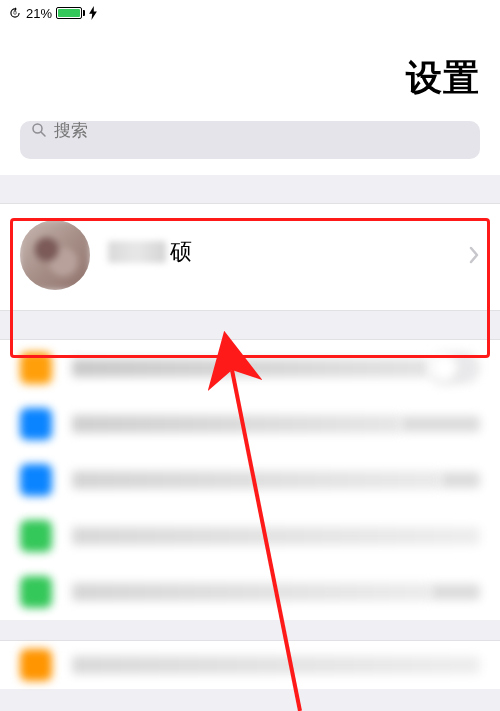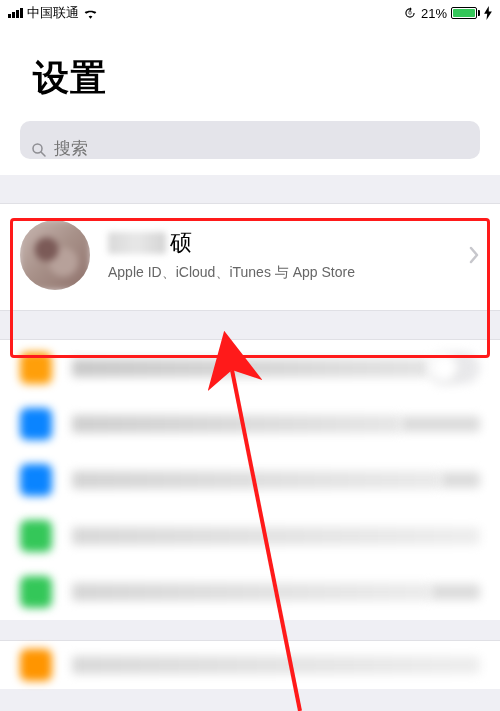--- a/index.html
+++ b/index.html
@@ -15,24 +15,24 @@
     .sig-bars span:nth-child(1){height:4px;}
     .sig-bars span:nth-child(2){height:6px;}
     .sig-bars span:nth-child(3){height:8px;}
     .sig-bars span:nth-child(4){height:10px;}
     .battery { display:inline-flex; align-items:center; }
     .battery-body { width:26px; height:12px; border:1px solid #000; border-radius:2px; position:relative; }
     .battery-fill { position:absolute; left:1px; top:1px; bottom:1px; width:92%; background:#34c759; border-radius:1px; }
     .battery-cap { width:2px; height:6px; background:#000; margin-left:1px; border-radius:0 1px 1px 0; }
 
     
-    .header-area { background:#fff; padding:28px 20px 10px 33px; }
+    .header-area { background:#fff; padding:28px 20px 10px 33px;text-align:right; }
     .title { font-size:36px; font-weight:700; letter-spacing:1px; }
     .search-wrap { background:#fff; padding:8px 20px 16px 20px; }
-    .search { background:#e4e4ea; border-radius:10px; height:38px; display:flex; align-items:flex-end; padding:0 10px; gap:6px; }
+    .search { background:#e4e4ea; border-radius:10px; height:38px; display:flex; align-items:flex-start; padding:0 10px; gap:6px; }
     .search input { border:none; outline:none; background:transparent; font-size:17px; color:#333; flex:1; }
     .search svg { flex:none; }
 
     
     .gap { height:28px; background:#efeff4; }
 
     .profile-group { background:#fff; border-top:1px solid #e0e0e5; border-bottom:1px solid #e0e0e5; position:relative; }
     .profile-row { display:flex; align-items:center; padding:16px 20px 20px 20px; position:relative; }
     .avatar { width:70px; height:70px; border-radius:50%; background:#d9d2d0; position:relative; overflow:hidden; flex:none; }
     .avatar .blur { position:absolute; inset:0; background:
@@ -67,32 +67,20 @@
     .bottom-gap { height:20px; background:#efeff4; }
     .bottom-group { background:#fff; border-top:1px solid #e0e0e5; }
 
     .sb-label { font-size:13px; }
     .wifi-icon { width:15px; height:12px; }
   </style>
 </head>
 <body>
 
 <div class="status-bar">
-  <div class="sb-left">
-    <span class="sig-bars">
-        <span></span>
-        <span></span>
-        <span></span>
-        <span></span>
-      </span>
-    <span class="sb-label">中国联通</span>
-    <svg class="wifi-icon" viewBox="0 0 24 18">
-        <path d="M12 18l-3-3.6c1.8-1.6 4.2-1.6 6 0L12 18zM5 10.2l-2.3-2.4C6 4.6 18 4.6 21.3 7.8L19 10.2c-4-3.4-10-3.4-14 0z" fill="#000"></path>
-      </svg>
-  </div>
   <div class="sb-right">
     <svg width="14" height="14" viewBox="0 0 24 24">
         <path d="M12 4a8 8 0 1 0 8 8h-2a6 6 0 1 1-6-6V4z" fill="#000"></path>
         <path d="M12 2v6l3-3-3-3z" fill="#000"></path>
         <rect x="10" y="9" width="4" height="5" rx="1" fill="none" stroke="#000" stroke-width="1"></rect>
         <path d="M11 9v-1a1 1 0 0 1 2 0v1" fill="none" stroke="#000" stroke-width="1"></path>
       </svg>
     <span class="sb-label">21%</span>
     <span class="battery">
       <span class="battery-body">
@@ -125,21 +113,20 @@
 <div class="profile-group">
   <div class="profile-row">
     <div class="avatar">
         <div class="blur"></div>
       </div>
     <div class="profile-text">
       <div class="profile-name">
         <span class="name-blur"></span>
         <span>硕</span>
       </div>
-      <div class="profile-sub">Apple ID、iCloud、iTunes 与 App Store</div>
     </div>
     <svg class="chevron" width="12" height="18" viewBox="0 0 12 18">
         <path d="M3 2l6 7-6 7" fill="none" stroke="#c7c7cc" stroke-width="2.5" stroke-linecap="round" stroke-linejoin="round"></path>
       </svg>
   </div>
 </div>
 
 <div class="gap"></div>
 
 <div class="list-group">

